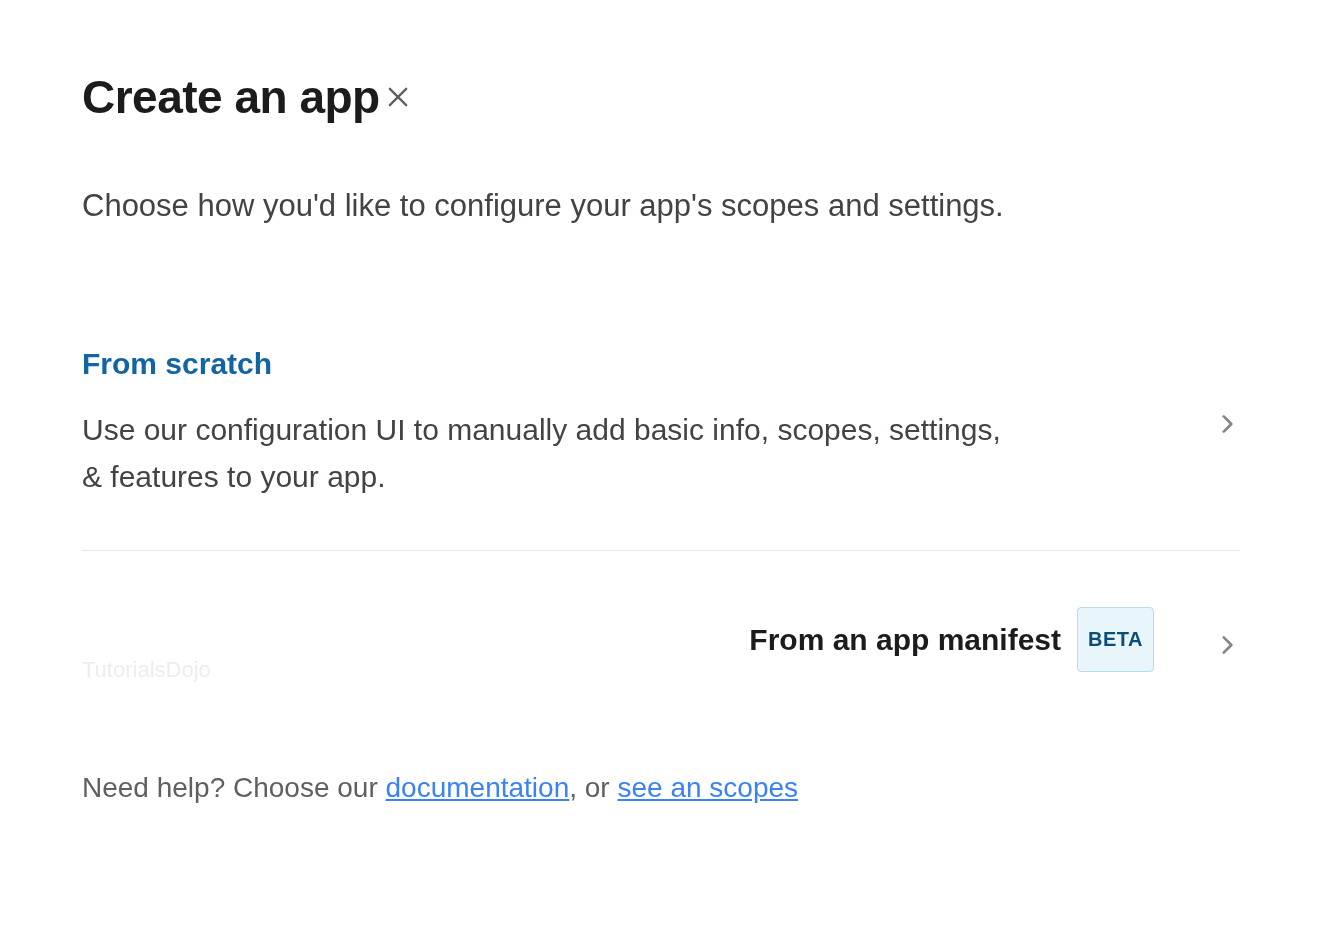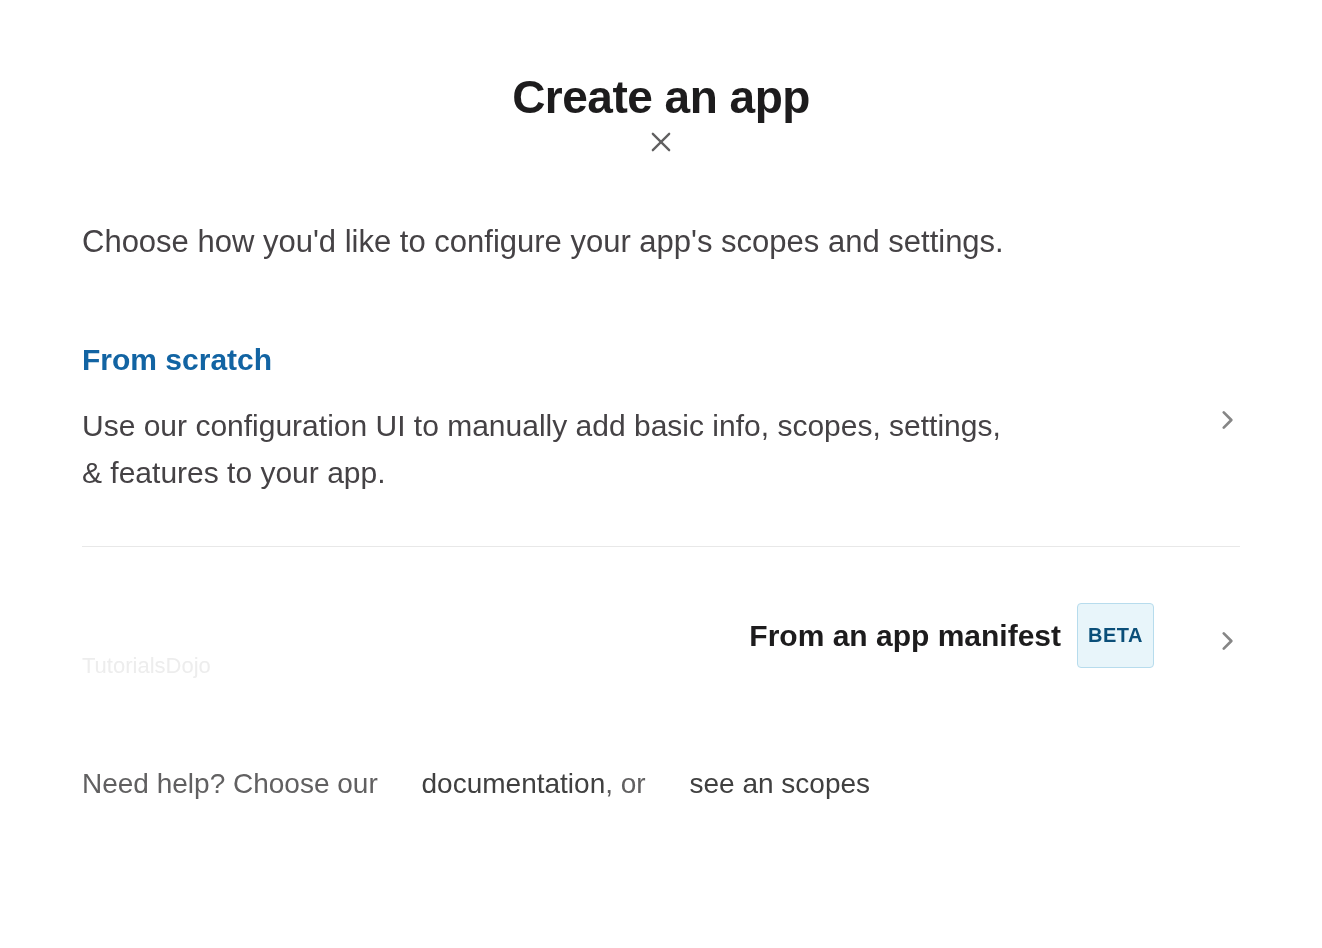--- a/index.html
+++ b/index.html
@@ -14,21 +14,20 @@
       height: 948px;
       position: relative;
     }
     .container {
       padding: 70px 82px 0 82px;
     }
     .header-row {
       display: flex;
       align-items: center;
       margin-bottom: 60px;
-      flex-direction: column;
     }
     .title {
       font-size: 46px;
       font-weight: 900;
       color: #1d1c1d;
       letter-spacing: -0.5px;
     }
     .close-btn {
       width: 36px;
       height: 36px;
@@ -39,21 +38,21 @@
       color: #616061;
     }
     .close-btn svg {
       width: 28px;
       height: 28px;
     }
     .subtitle {
       font-size: 31px;
       color: #454245;
       font-weight: 400;
-      margin-bottom: 80px;
+      margin-bottom: 120px;
       line-height: 1.4;
     }
     .option {
       display: flex;
       justify-content: space-between;
       align-items: center;
       padding-bottom: 50px;
       cursor: pointer;
     }
     .option-content {
@@ -105,23 +104,23 @@
       width: 26px;
       height: 26px;
     }
     .footer-note {
       font-size: 28px;
       color: #616061;
       margin-top: 40px;
       position: relative;
     }
     .footer-note .link {
-      color: #404040;
+      text-decoration: underline;
+      color: #3b82f6;
       cursor: pointer;
-      margin-left: 36px;
     }
     .watermark {
       position: absolute;
       left: 0px;
       top: -115px;
       color: #ededed;
       font-size: 22px;
       font-weight: 400;
       pointer-events: none;
       z-index: -1;

